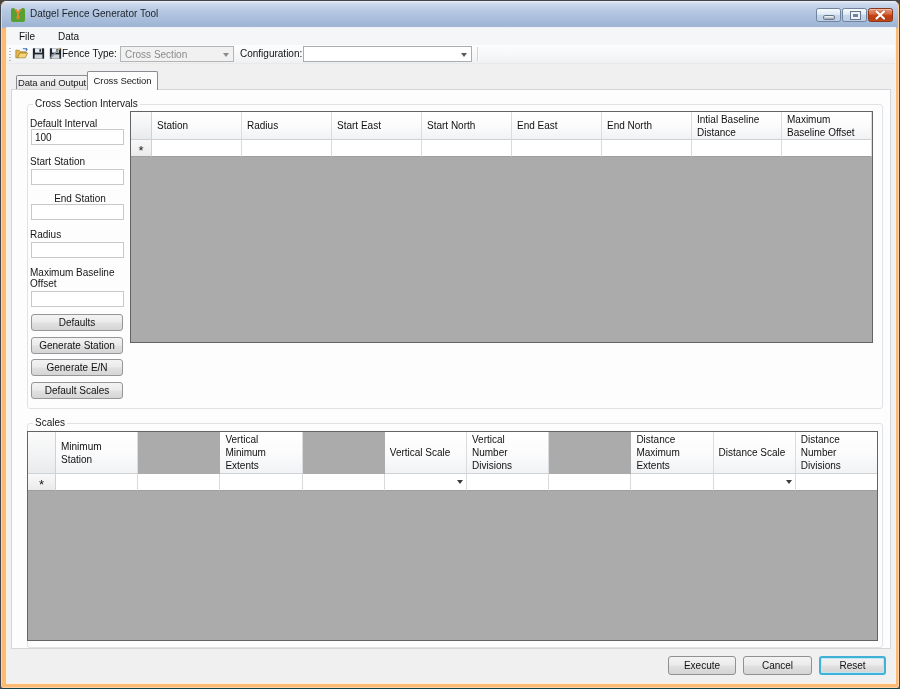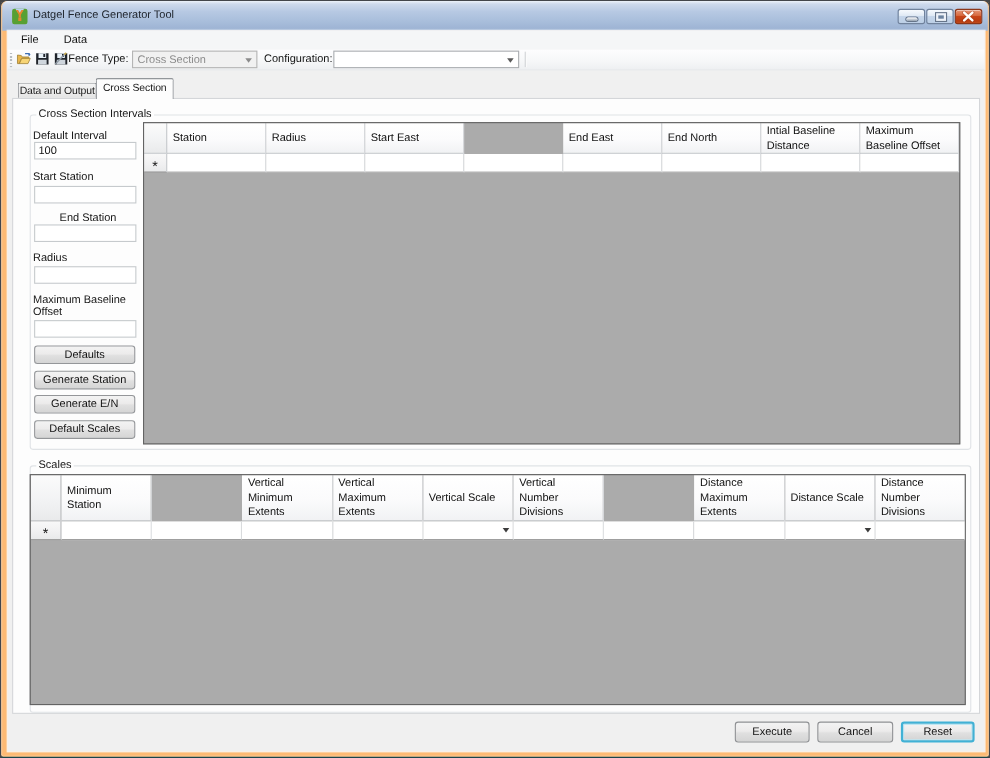--- a/index.html
+++ b/index.html
@@ -69,21 +69,21 @@
   .g-scales { left:15px; top:333px; width:856px; height:225px; }
   
   .fld-label { position:absolute; color:#161616; }
   .fld-input { position:absolute; left:19px; width:93px; height:16px; background:#fff;
     border:1px solid #c6cacd; font-family:inherit; font-size:10px; color:#111; padding:0 3px; outline:none; }
   .side-btn { position:absolute; left:19px; width:92px; height:17px;
     background:linear-gradient(180deg,#f3f3f3 0%,#ecebeb 45%,#e0e0e0 55%,#d5d5d5 100%);
     border:1px solid #949699; border-radius:3px; text-align:center; line-height:15px; color:#121212; }
   
   .grid { position:absolute; background:#ababab; border:1px solid #636363; overflow:hidden; }
-  .grid1 { left:118px; top:21px; width:743px; height:293px; }
+  .grid1 { left:118px; top:21px; width:743px; height:232px; }
   .grid2 { left:15px; top:341px; width:851px; height:210px; }
   .gcell { position:absolute; overflow:hidden; }
   .ghead { background:linear-gradient(180deg,#ffffff 0%,#fbfbfc 55%,#f1f2f4 100%);
     border-right:1px solid #dadcdf; border-bottom:1px solid #cfd2d5;
     display:flex; align-items:center; padding-left:5px; color:#101010; }
   .gcorner { background:linear-gradient(180deg,#fbfbfb 0%,#f2f3f4 55%,#e9eaeb 100%);
     border-right:1px solid #cfd2d5; border-bottom:1px solid #cfd2d5; }
   .growhead { background:linear-gradient(180deg,#f8f8f8 0%,#f1f1f2 55%,#e9eaeb 100%);
     border-right:1px solid #cfd2d5; border-bottom:1px solid #9f9f9f; text-align:center; }
   .growhead .star { font-size:13px; line-height:15px; display:inline-block; transform:translateY(3px); }
@@ -204,20 +204,23 @@
           <div class="gcell gcorner" style="left: 0px; top: 0px; width: 21px; height: 28px;"></div>
           <div class="gcell ghead" style="left: 21px; top: 0px; width: 90px; height: 28px;">
             <span style="line-height: 13px; max-width: 78px;">Station</span>
           </div>
           <div class="gcell ghead" style="left: 111px; top: 0px; width: 90px; height: 28px;">
             <span style="line-height: 13px; max-width: 78px;">Radius</span>
           </div>
           <div class="gcell ghead" style="left: 201px; top: 0px; width: 90px; height: 28px;">
             <span style="line-height: 13px; max-width: 78px;">Start East</span>
           </div>
+          <div class="gcell ghead" style="left: 291px; top: 0px; width: 90px; height: 28px;">
+            <span style="line-height: 13px; max-width: 78px;">Start North</span>
+          </div>
           <div class="gcell ghead" style="left: 381px; top: 0px; width: 90px; height: 28px;">
             <span style="line-height: 13px; max-width: 78px;">End East</span>
           </div>
           <div class="gcell ghead" style="left: 471px; top: 0px; width: 90px; height: 28px;">
             <span style="line-height: 13px; max-width: 78px;">End North</span>
           </div>
           <div class="gcell ghead" style="left: 561px; top: 0px; width: 90px; height: 28px;">
             <span style="line-height: 13px; max-width: 78px;">Intial Baseline Distance</span>
           </div>
           <div class="gcell ghead" style="left: 651px; top: 0px; width: 90px; height: 28px;">
@@ -239,23 +242,20 @@
       </div>
 
       <div class="grid grid2" id="grid2">
           <div class="gcell gcorner" style="left: 0px; top: 0px; width: 28px; height: 42px;"></div>
           <div class="gcell ghead" style="left: 28px; top: 0px; width: 82.2px; height: 42px;">
             <span style="line-height: 13px; max-width: 69px;">Minimum Station</span>
           </div>
           <div class="gcell ghead" style="left: 192.4px; top: 0px; width: 82.2px; height: 42px;">
             <span style="line-height: 13px; max-width: 69px;">Vertical Minimum Extents</span>
           </div>
-          <div class="gcell ghead" style="left: 274.6px; top: 0px; width: 82.2px; height: 42px;">
-            <span style="line-height: 13px; max-width: 69px;">Vertical Maximum Extents</span>
-          </div>
           <div class="gcell ghead" style="left: 356.8px; top: 0px; width: 82.2px; height: 42px;">
             <span style="line-height: 13px; max-width: 69px;">Vertical Scale</span>
           </div>
           <div class="gcell ghead" style="left: 439px; top: 0px; width: 82.2px; height: 42px;">
             <span style="line-height: 13px; max-width: 69px;">Vertical Number Divisions</span>
           </div>
           <div class="gcell ghead" style="left: 603.4px; top: 0px; width: 82.2px; height: 42px;">
             <span style="line-height: 13px; max-width: 69px;">Distance Maximum Extents</span>
           </div>
           <div class="gcell ghead" style="left: 685.6px; top: 0px; width: 82.2px; height: 42px;">

